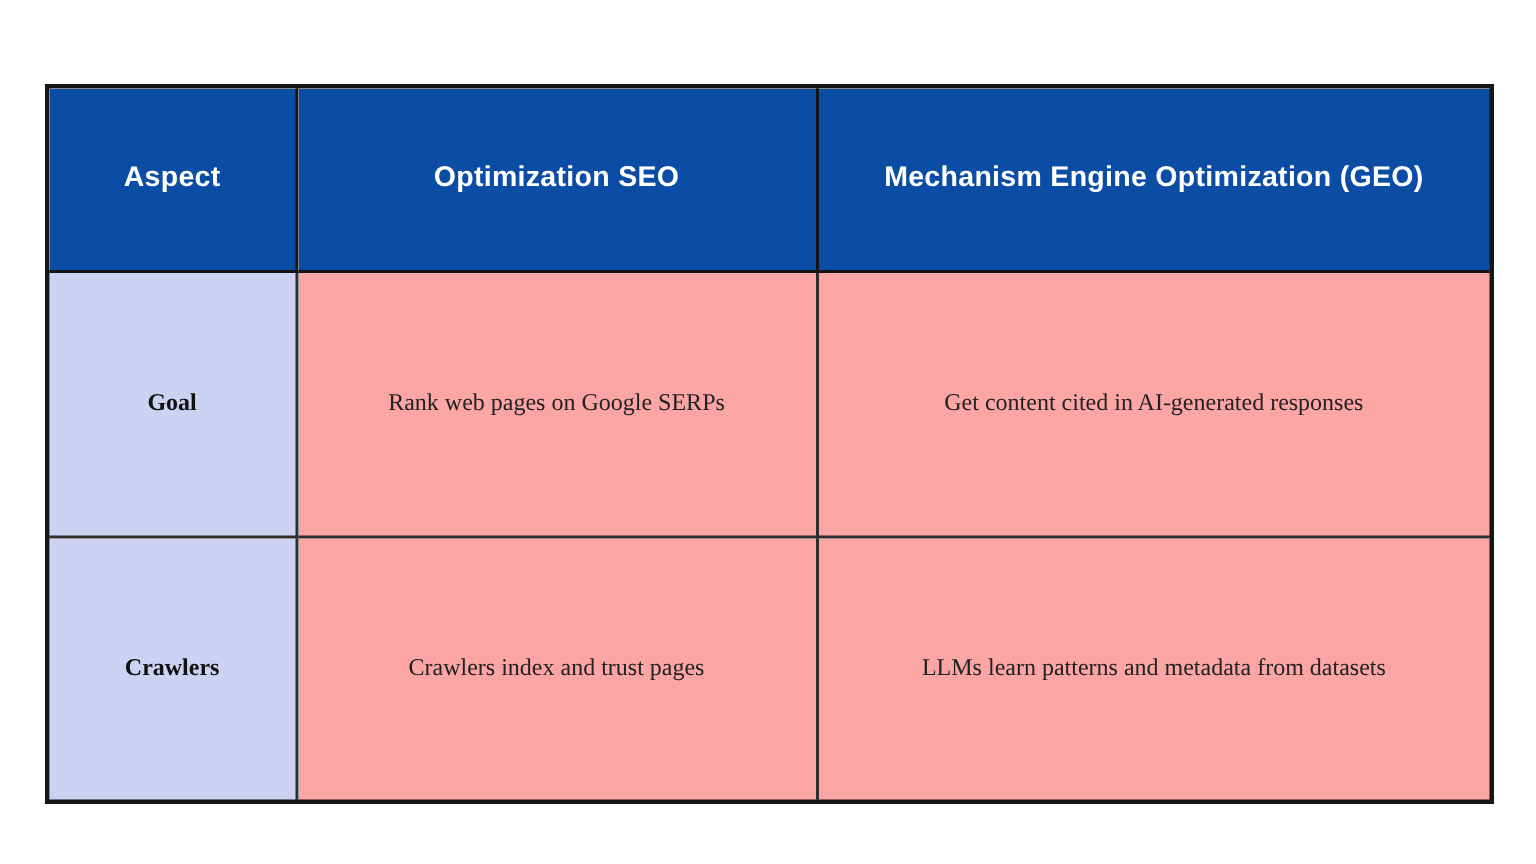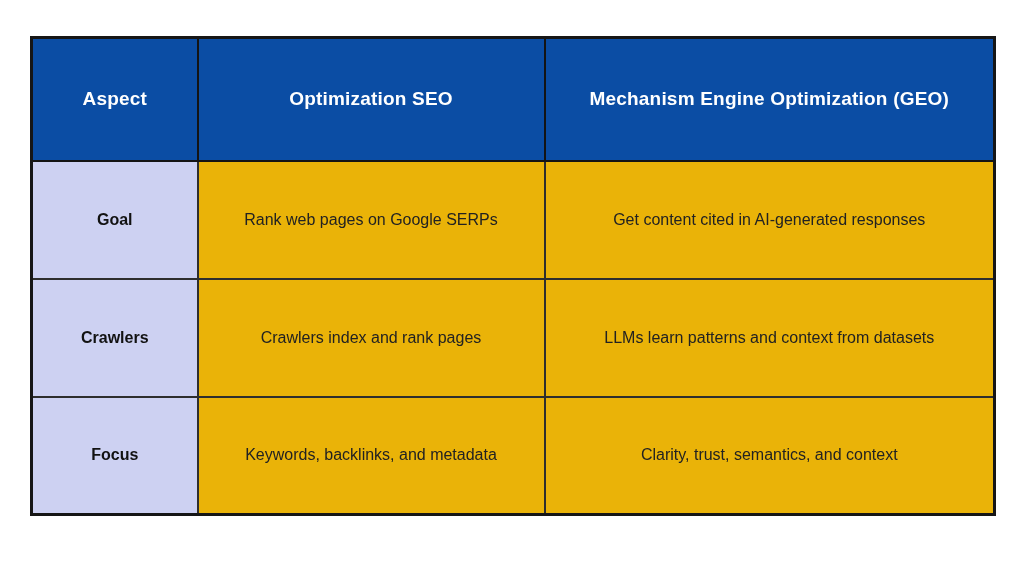--- a/index.html
+++ b/index.html
@@ -10,21 +10,21 @@
   body {
     width: 1024px;
     height: 576px;
     position: relative;
     font-family: "Liberation Sans", sans-serif;
     -webkit-font-smoothing: antialiased;
   }
   .stage {
     position: absolute;
     left: 30px;
-    top: 36px;
+    top: 56px;
     width: 963px;
     height: 480px;
   }
   table.compare {
     width: 963px;
     height: 480px;
     border-collapse: collapse;
     table-layout: fixed;
     border: 3px solid #161616;
   }
@@ -34,37 +34,38 @@
     text-align: center;
     vertical-align: middle;
     padding: 6px 14px;
     overflow: hidden;
   }
   tr.header-row {
     height: 123px;
   }
   tr.body-row {
     height: 75px;
+    font-family: Liberation Serif, serif;
   }
   tr.header-row th {
     background: #0b4da4;
     color: #ffffff;
     font-size: 19px;
     font-weight: bold;
     letter-spacing: 0.2px;
     border-color: #141414;
   }
   td.aspect-cell {
     background: #cdd1f2;
     color: #121212;
     font-size: 16px;
     font-weight: bold;
   }
   td.value-cell {
-    background: #eab308;
+    background: #fca5a5;
     color: #222222;
     font-size: 16px;
     font-weight: normal;
   }
 </style>
 </head>
 <body>
 
 <div class="stage">
   <table class="compare">
@@ -81,23 +82,18 @@
       </tr>
     </thead>
     <tbody>
       <tr class="body-row">
         <td class="aspect-cell">Goal</td>
         <td class="value-cell">Rank web pages on Google SERPs</td>
         <td class="value-cell">Get content cited in AI-generated responses</td>
       </tr>
       <tr class="body-row">
         <td class="aspect-cell">Crawlers</td>
-        <td class="value-cell">Crawlers index and rank pages</td>
-        <td class="value-cell">LLMs learn patterns and context from datasets</td>
-      </tr>
-      <tr class="body-row">
-        <td class="aspect-cell">Focus</td>
-        <td class="value-cell">Keywords, backlinks, and metadata</td>
-        <td class="value-cell">Clarity, trust, semantics, and context</td>
+        <td class="value-cell">Crawlers index and trust pages</td>
+        <td class="value-cell">LLMs learn patterns and metadata from datasets</td>
       </tr>
     </tbody>
   </table>
 </div>
 
 </body></html>

